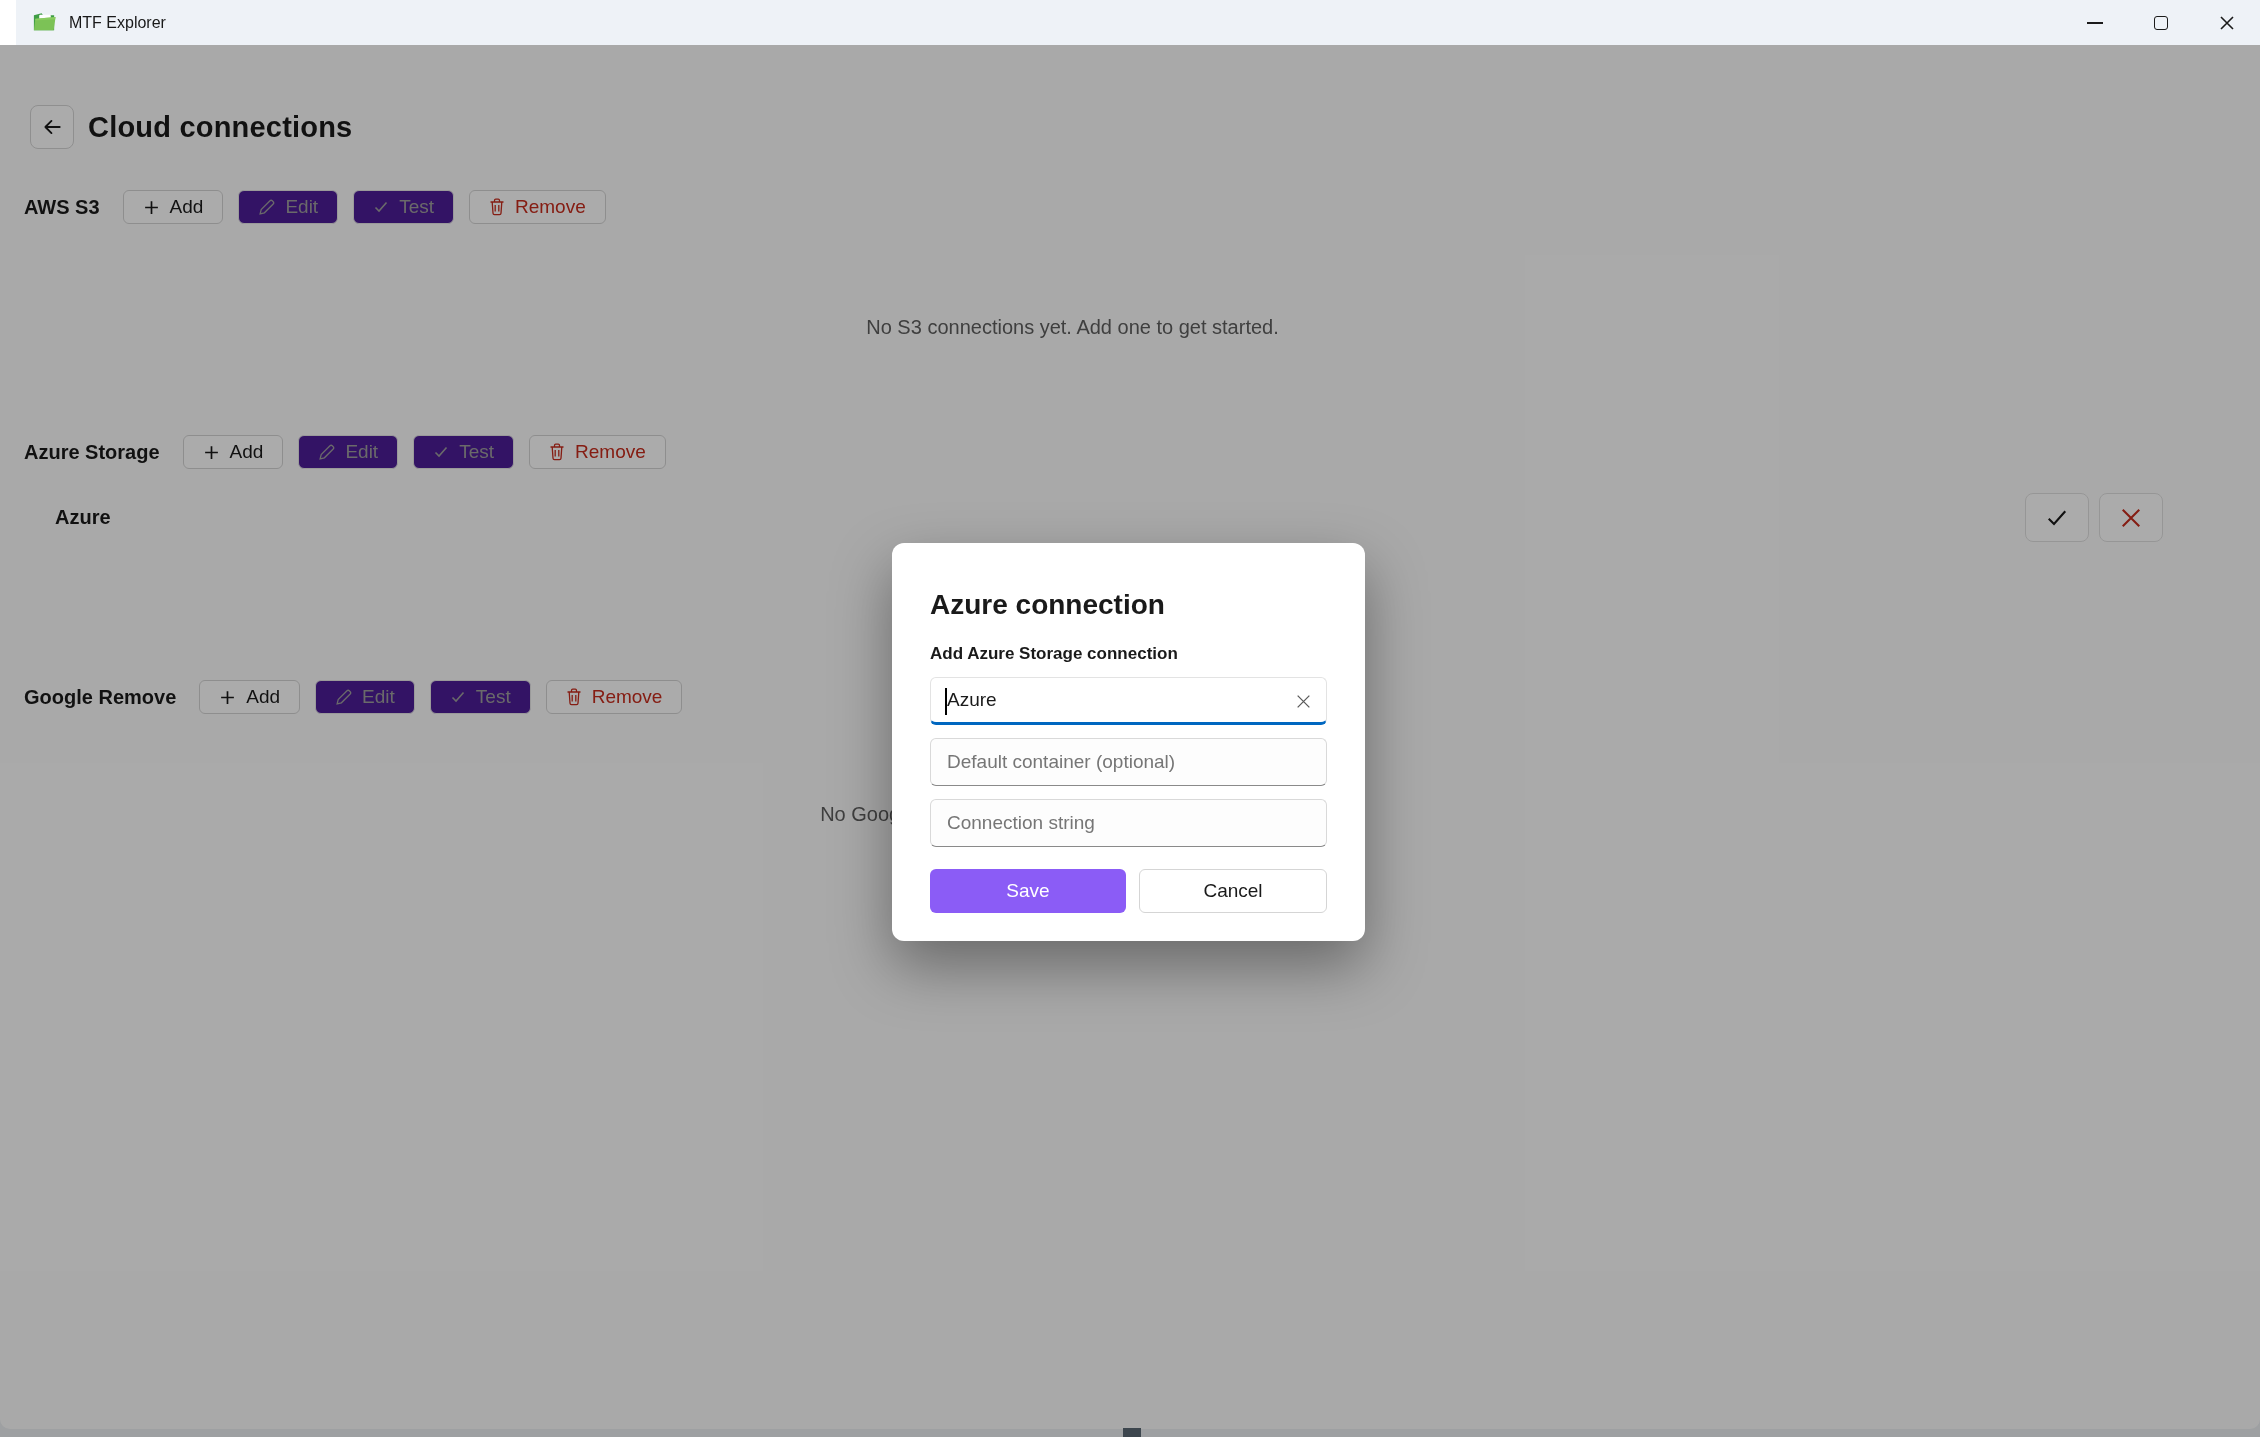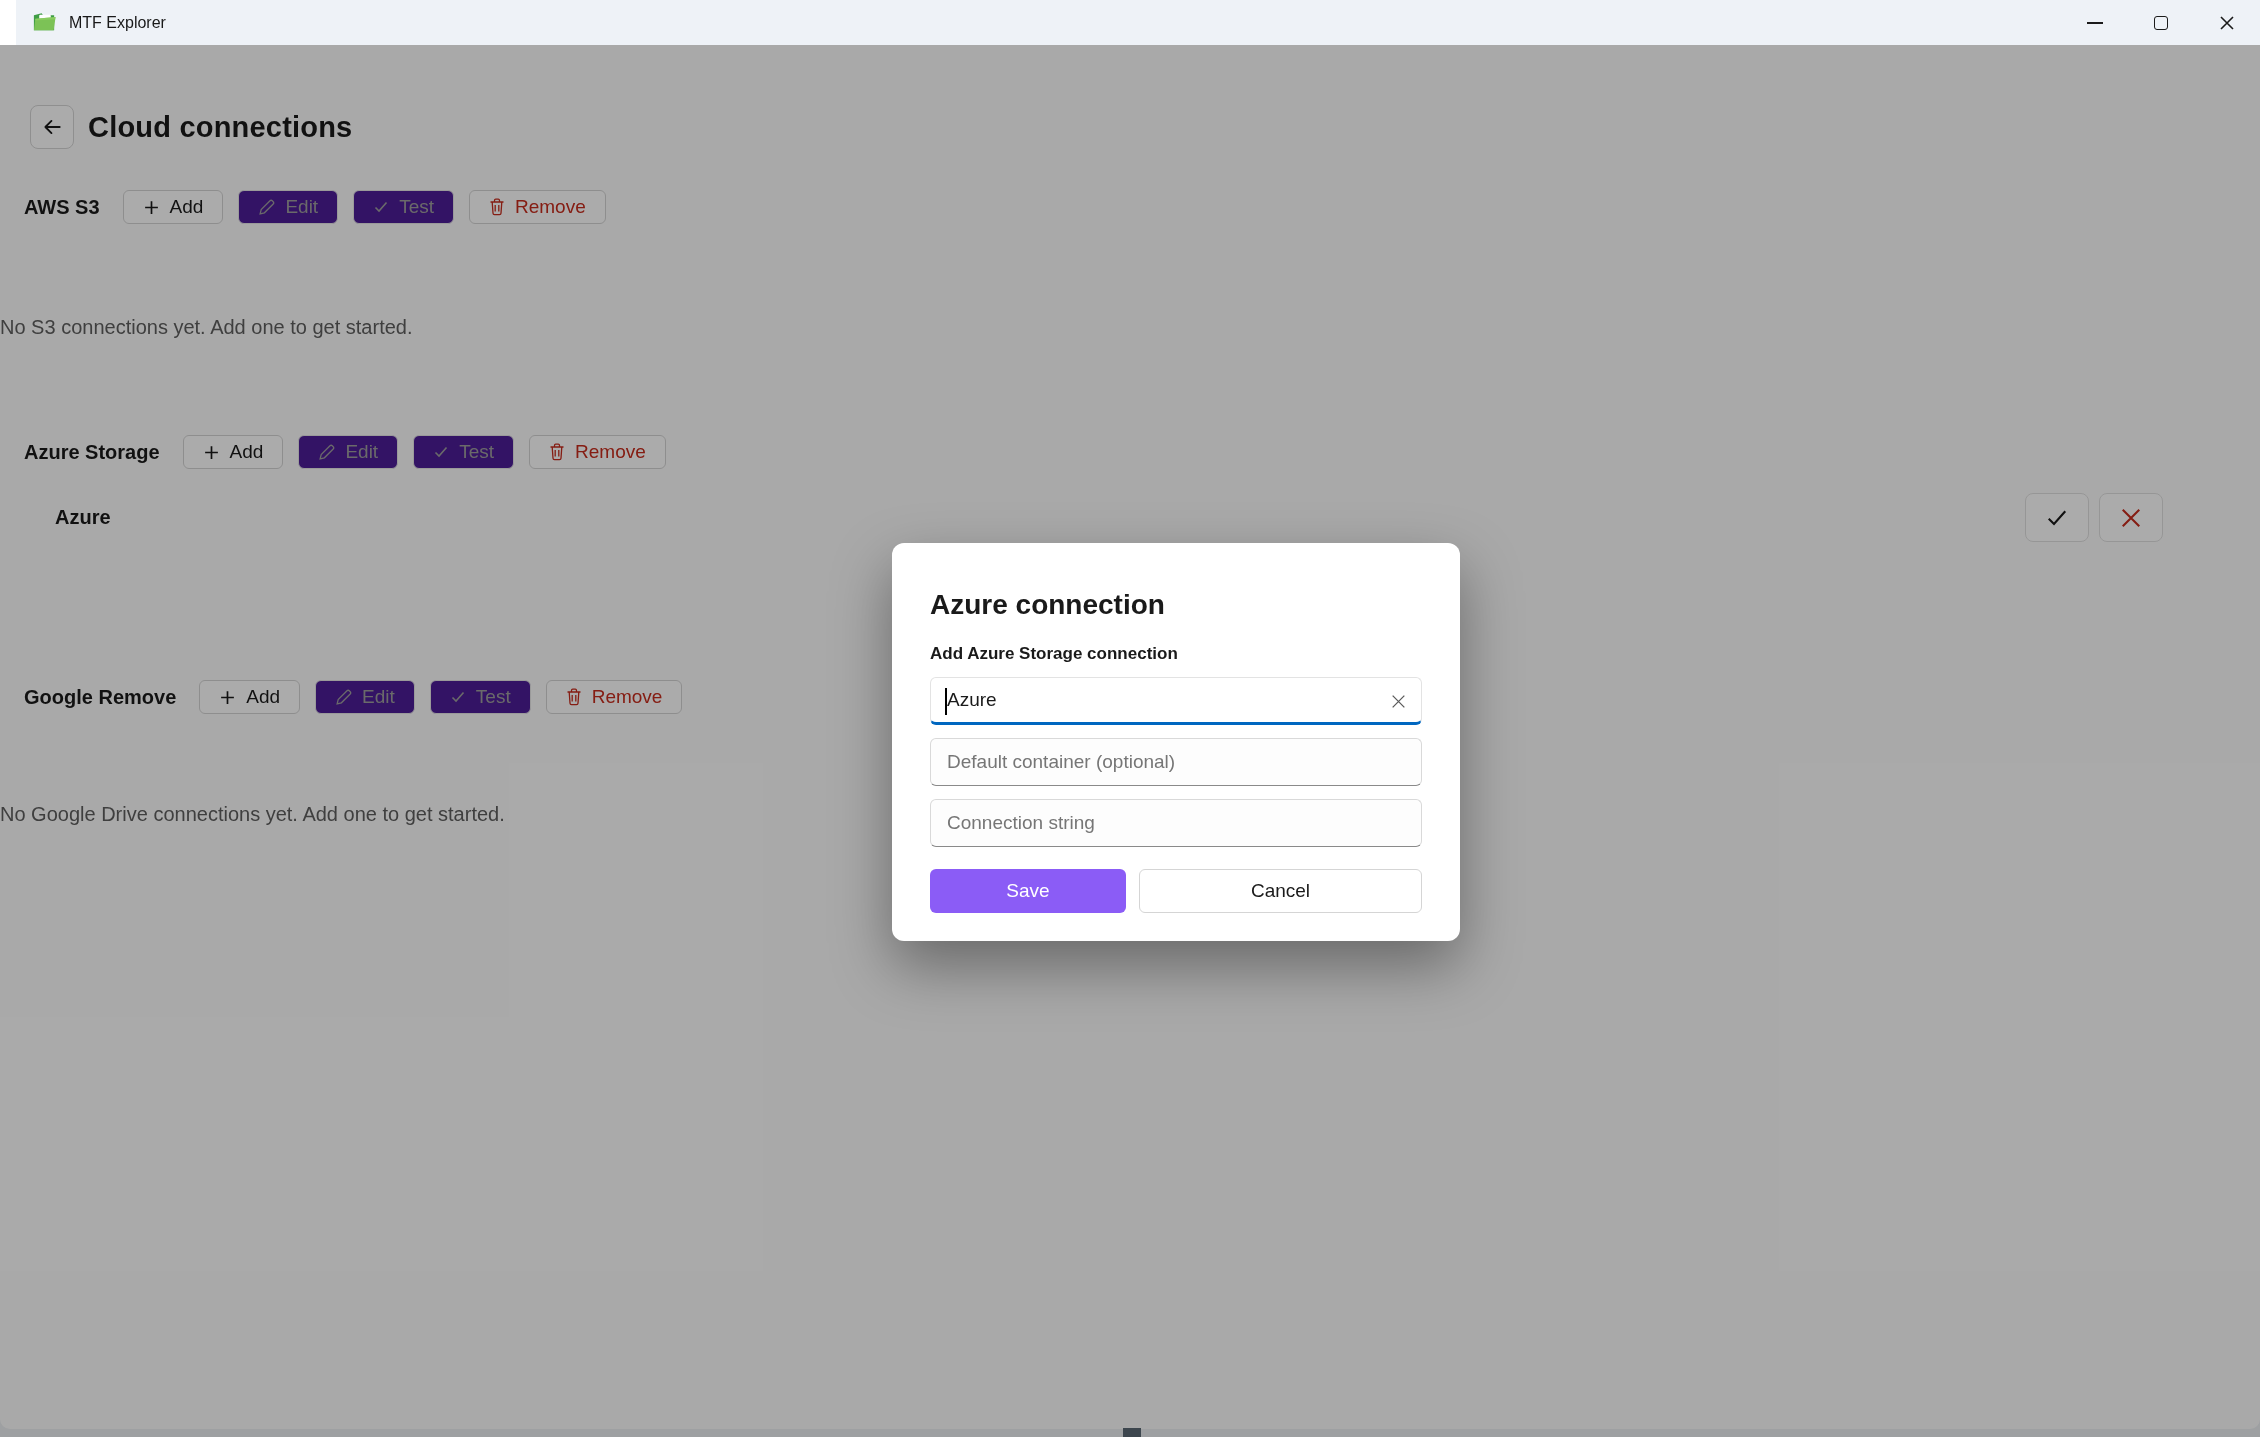--- a/index.html
+++ b/index.html
@@ -27,33 +27,33 @@
   .section-row { position:absolute; left:24px; display:flex; align-items:center; gap:15px; }
   .row-s3 { top:145px; } .row-azure { top:390px; } .row-drive { top:635px; }
   .section-label { font-size:20px; font-weight:700; margin-right:8px; white-space:nowrap; }
 
   .btn { height:24px; padding:16px 19px; border-radius:6px; display:inline-flex; align-items:center; gap:10px;
          font-size:19px; background:#fdfdfd; border:1px solid #d2d2d2; color:#1a1a1a; white-space:nowrap; }
   .btn.disabled { background:#4c1d95; border-color:#e4e4e4; color:#9d9d9d; }
   .btn.danger { color:#c42b1c; }
   .btn svg { flex:0 0 auto; }
 
-  .empty-text { position:absolute; left:0; width:2145px; text-align:left; font-size:20px; color:#5d5d5d; }
+  .empty-text { position:absolute; left:0; width:2145px; text-align:center; font-size:20px; color:#5d5d5d; }
   .empty-s3 { top:271px; } .empty-drive { top:758px; }
 
   .item-row { position:absolute; top:448px; left:55px; right:97px; height:49px; display:flex; align-items:center; }
   .item-name { font-size:20px; font-weight:700; }
   .item-actions { margin-left:auto; display:flex; gap:10px; }
   .icon-btn { width:64px; height:49px; border:1px solid #dedede; border-radius:8px; background:#fdfdfd; display:flex; align-items:center; justify-content:center; }
   .icon-btn.confirm { color:#1a1a1a; } .icon-btn.delete { color:#c42b1c; }
 
   .overlay { position:absolute; inset:0; background:rgba(0,0,0,0.32); z-index:5; }
 
   
-  .modal { position:absolute; left:892px; top:543px; width:568px; height:398px; background:#ffffff; border-radius:12px;
+  .modal { position:absolute; left:892px; top:543px; width:473px; height:398px; background:#ffffff; border-radius:12px;
            box-shadow:0 25px 60px rgba(0,0,0,0.38); padding:0 38px; z-index:10; }
   .modal-title { padding-top:46px; font-size:28px; font-weight:600; }
   .modal-subtitle { margin-top:23px; font-size:17px; font-weight:700; }
   .field { position:relative; margin-top:13px; }
   .field input { width:100%; height:48px; border:1px solid #d9d9d9; border-bottom-color:#8a8a8a; border-radius:6px;
                  background:#fdfdfd; font-family:"Liberation Sans", sans-serif; font-size:19px; color:#1a1a1a; padding:0 44px 0 16px; outline:none; }
   .field input::placeholder { color:#767676; opacity:1; }
   .field.focused input { background:#fff; border:1px solid #e3e3e3; border-bottom:3px solid #0067c0; }
   .caret { position:absolute; left:15px; top:11px; width:2px; height:27px; background:#000; }
   .clear-btn { position:absolute; right:13px; top:13px; width:22px; height:22px; display:flex; align-items:center; justify-content:center; color:#5a5a5a; }

